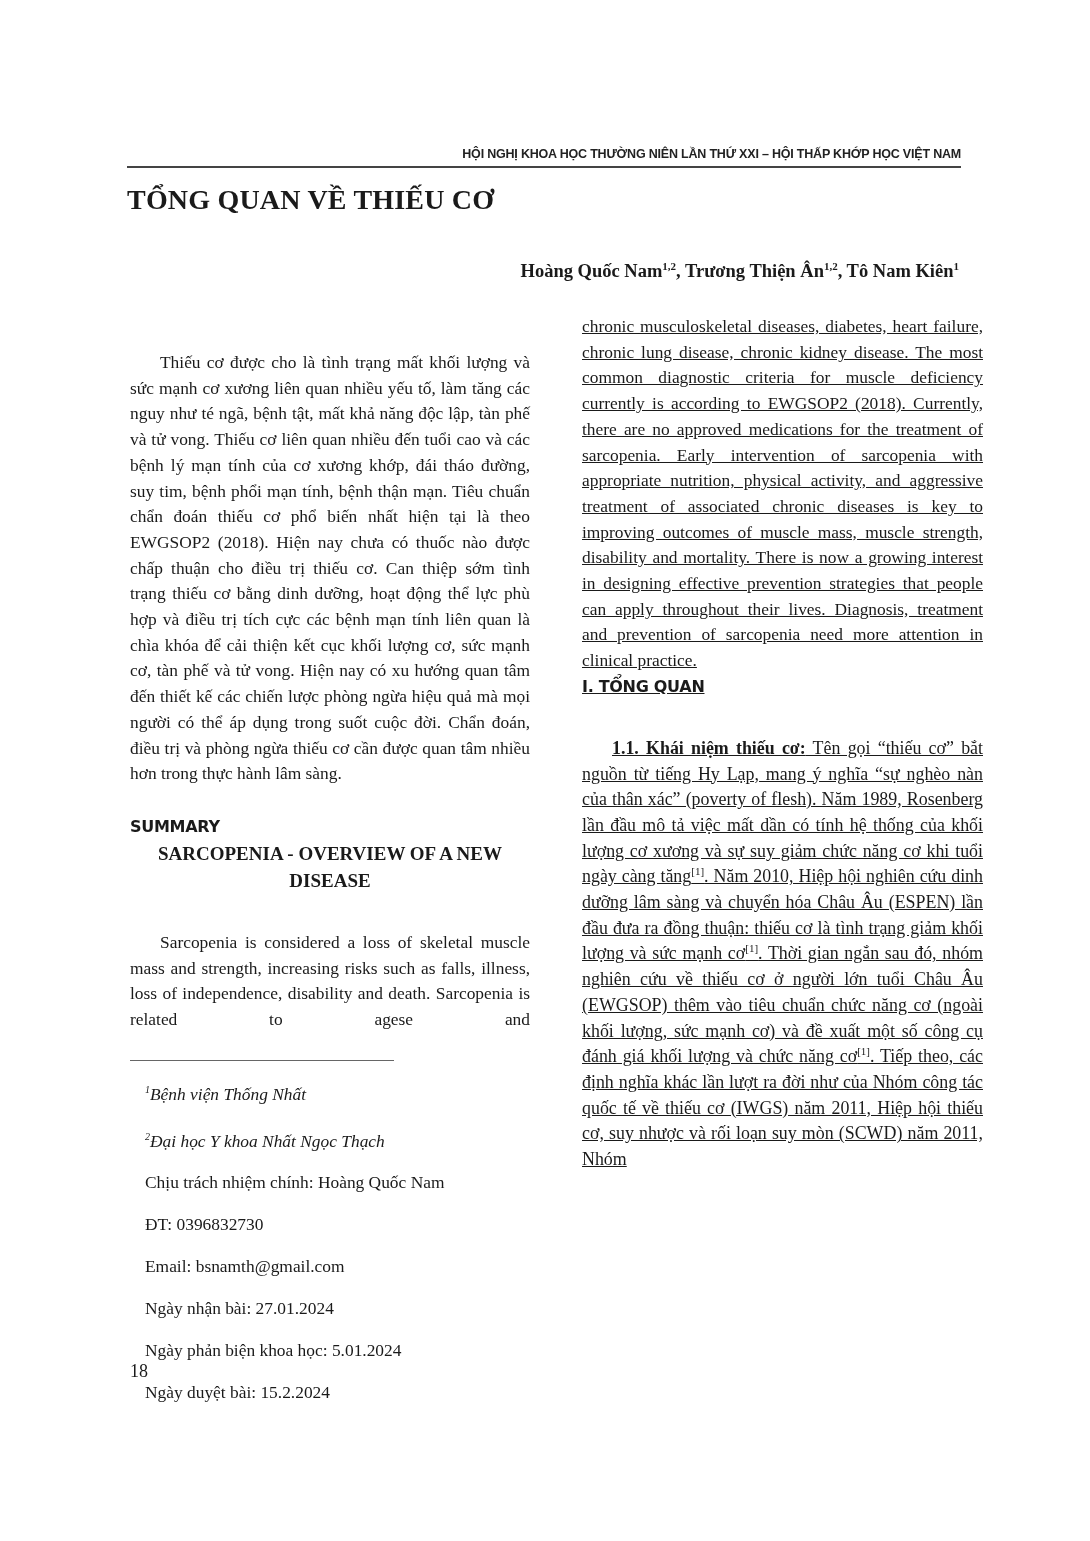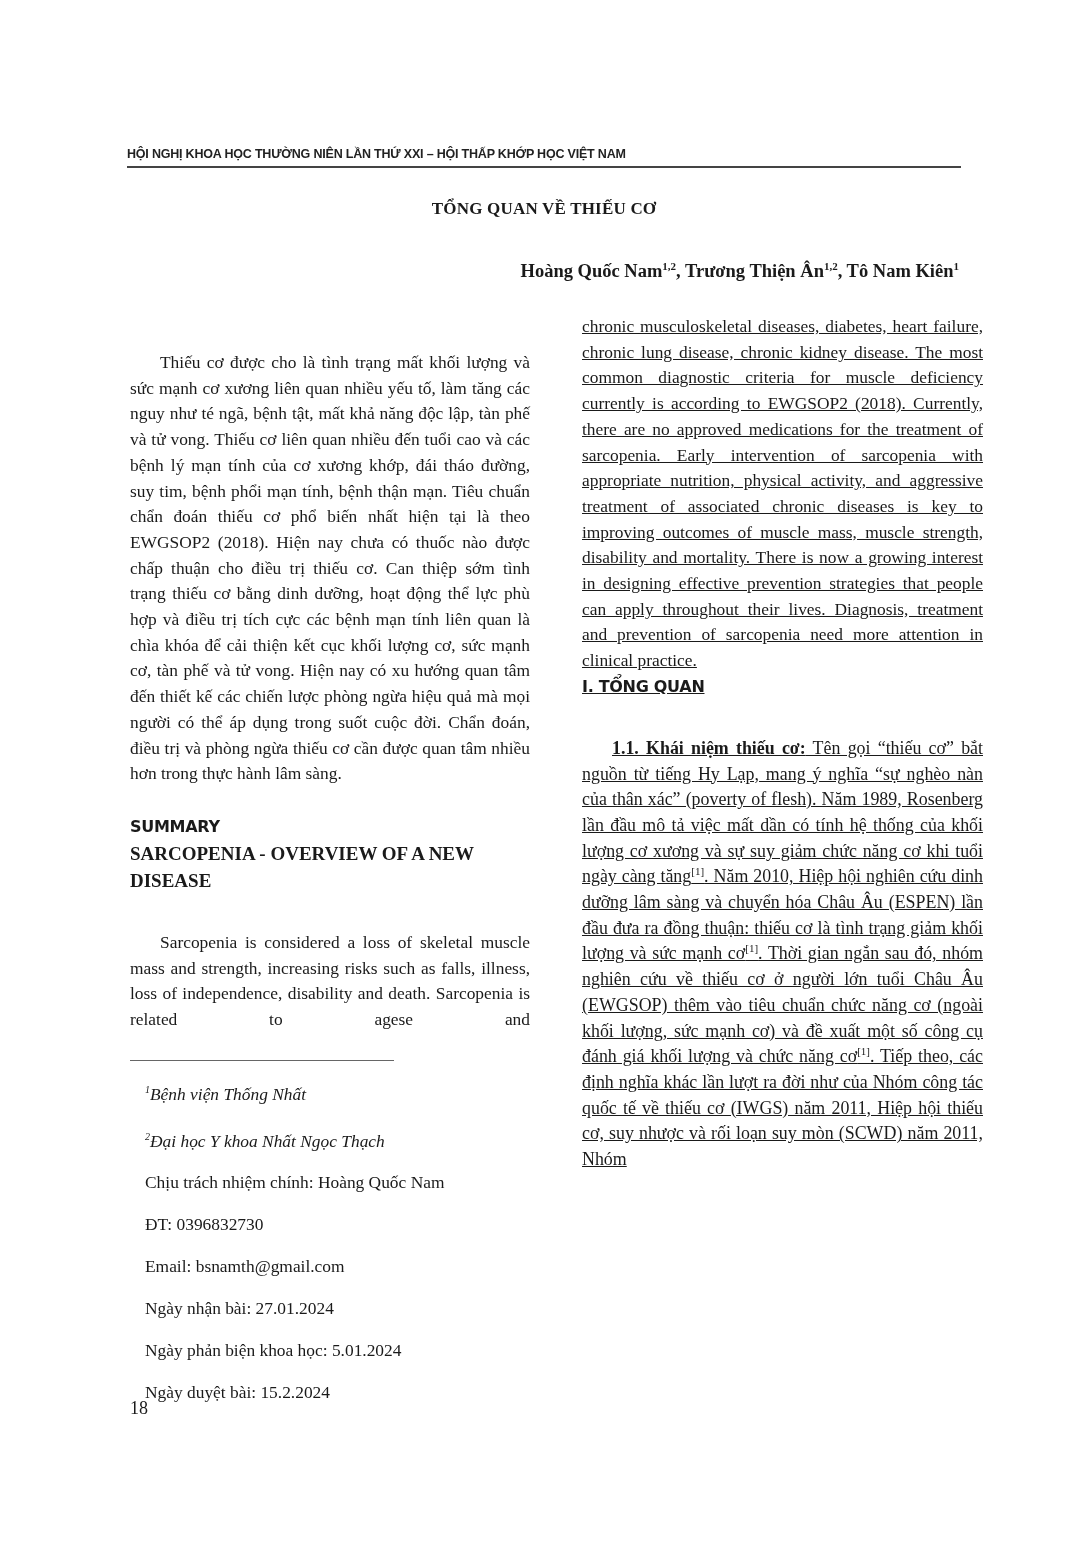--- a/index.html
+++ b/index.html
@@ -1,47 +1,47 @@
 <!DOCTYPE html>
 <html><head>
 <meta charset="utf-8">
 <style>
   html, body { margin: 0; padding: 0; background: #ffffff; }
   body { width: 1090px; height: 1541px; position: relative; overflow: hidden; color: #1a1a1a; }
   .running-header {
     position: absolute; left: 127px; top: 147px; width: 834px;
-    text-align: left; font-family: "Liberation Sans", sans-serif; font-weight: bold;
+    text-align: right; font-family: "Liberation Sans", sans-serif; font-weight: bold;
     font-size: 12.5px; letter-spacing: -0.2px; color: #222;
   }
   .header-rule { position: absolute; left: 127px; top: 166px; width: 834px; height: 2px; background: #444; }
   .title {
-    position: absolute; left: 127px; top: 199px; width: 834px; text-align: center;
-    font-family: "Liberation Serif", serif; font-weight: bold; font-size: 17px; letter-spacing: 0.2px;
+    position: absolute; left: 127px; top: 184px; width: 834px; text-align: left;
+    font-family: "Liberation Serif", serif; font-weight: bold; font-size: 28px; letter-spacing: 0.2px;
   }
   .authors {
     position: absolute; right: 131px; top: 260px;
     font-family: "Liberation Serif", serif; font-weight: bold; font-size: 18.5px;
   }
   .authors sup { font-size: 11px; }
   .col { position: absolute; font-family: "Liberation Serif", serif; font-size: 17.4px; line-height: 25.7px; }
   .col-left { left: 130px; top: 314px; width: 400px; }
   .col-right { left: 582px; top: 314px; width: 401px; text-decoration: underline; }
   .heading-sans {
     font-family: "DejaVu Sans", sans-serif; font-weight: bold; font-size: 16px; line-height: 26px;
     letter-spacing: -0.3px;
   }
   p { margin: 0; text-align: justify; }
   .indent { text-indent: 30px; margin-top: 36px; }
-  .en-title { text-align: left; font-weight: bold; font-size: 19px; line-height: 27px; }
+  .en-title { text-align: center; font-weight: bold; font-size: 19px; line-height: 27px; }
   .footnote-rule { width: 264px; height: 1px; background: #666; margin: 27px 0 12px 0; }
   .fn-line { margin: 15px; text-align: left; line-height: 27px; }
   .fn-line.italic { font-style: italic; }
   .fn-line sup { font-size: 10px; }
   sup.ref { font-size: 11px; line-height: 0; }
-  .page-number { position: absolute; left: 130px; top: 1361px; font-family: "Liberation Serif", serif; font-size: 18px; margin-top: 37px; }
+  .page-number { position: absolute; left: 130px; top: 1361px; font-family: "Liberation Serif", serif; font-size: 18px; }
 </style>
 </head>
 <body>
 
 <div class="running-header">HỘI NGHỊ KHOA HỌC THƯỜNG NIÊN LẦN THỨ XXI – HỘI THẤP KHỚP HỌC VIỆT NAM</div>
 <div class="header-rule"></div>
 
 <div class="title">TỔNG QUAN VỀ THIẾU CƠ</div>
 
 <div class="authors">

